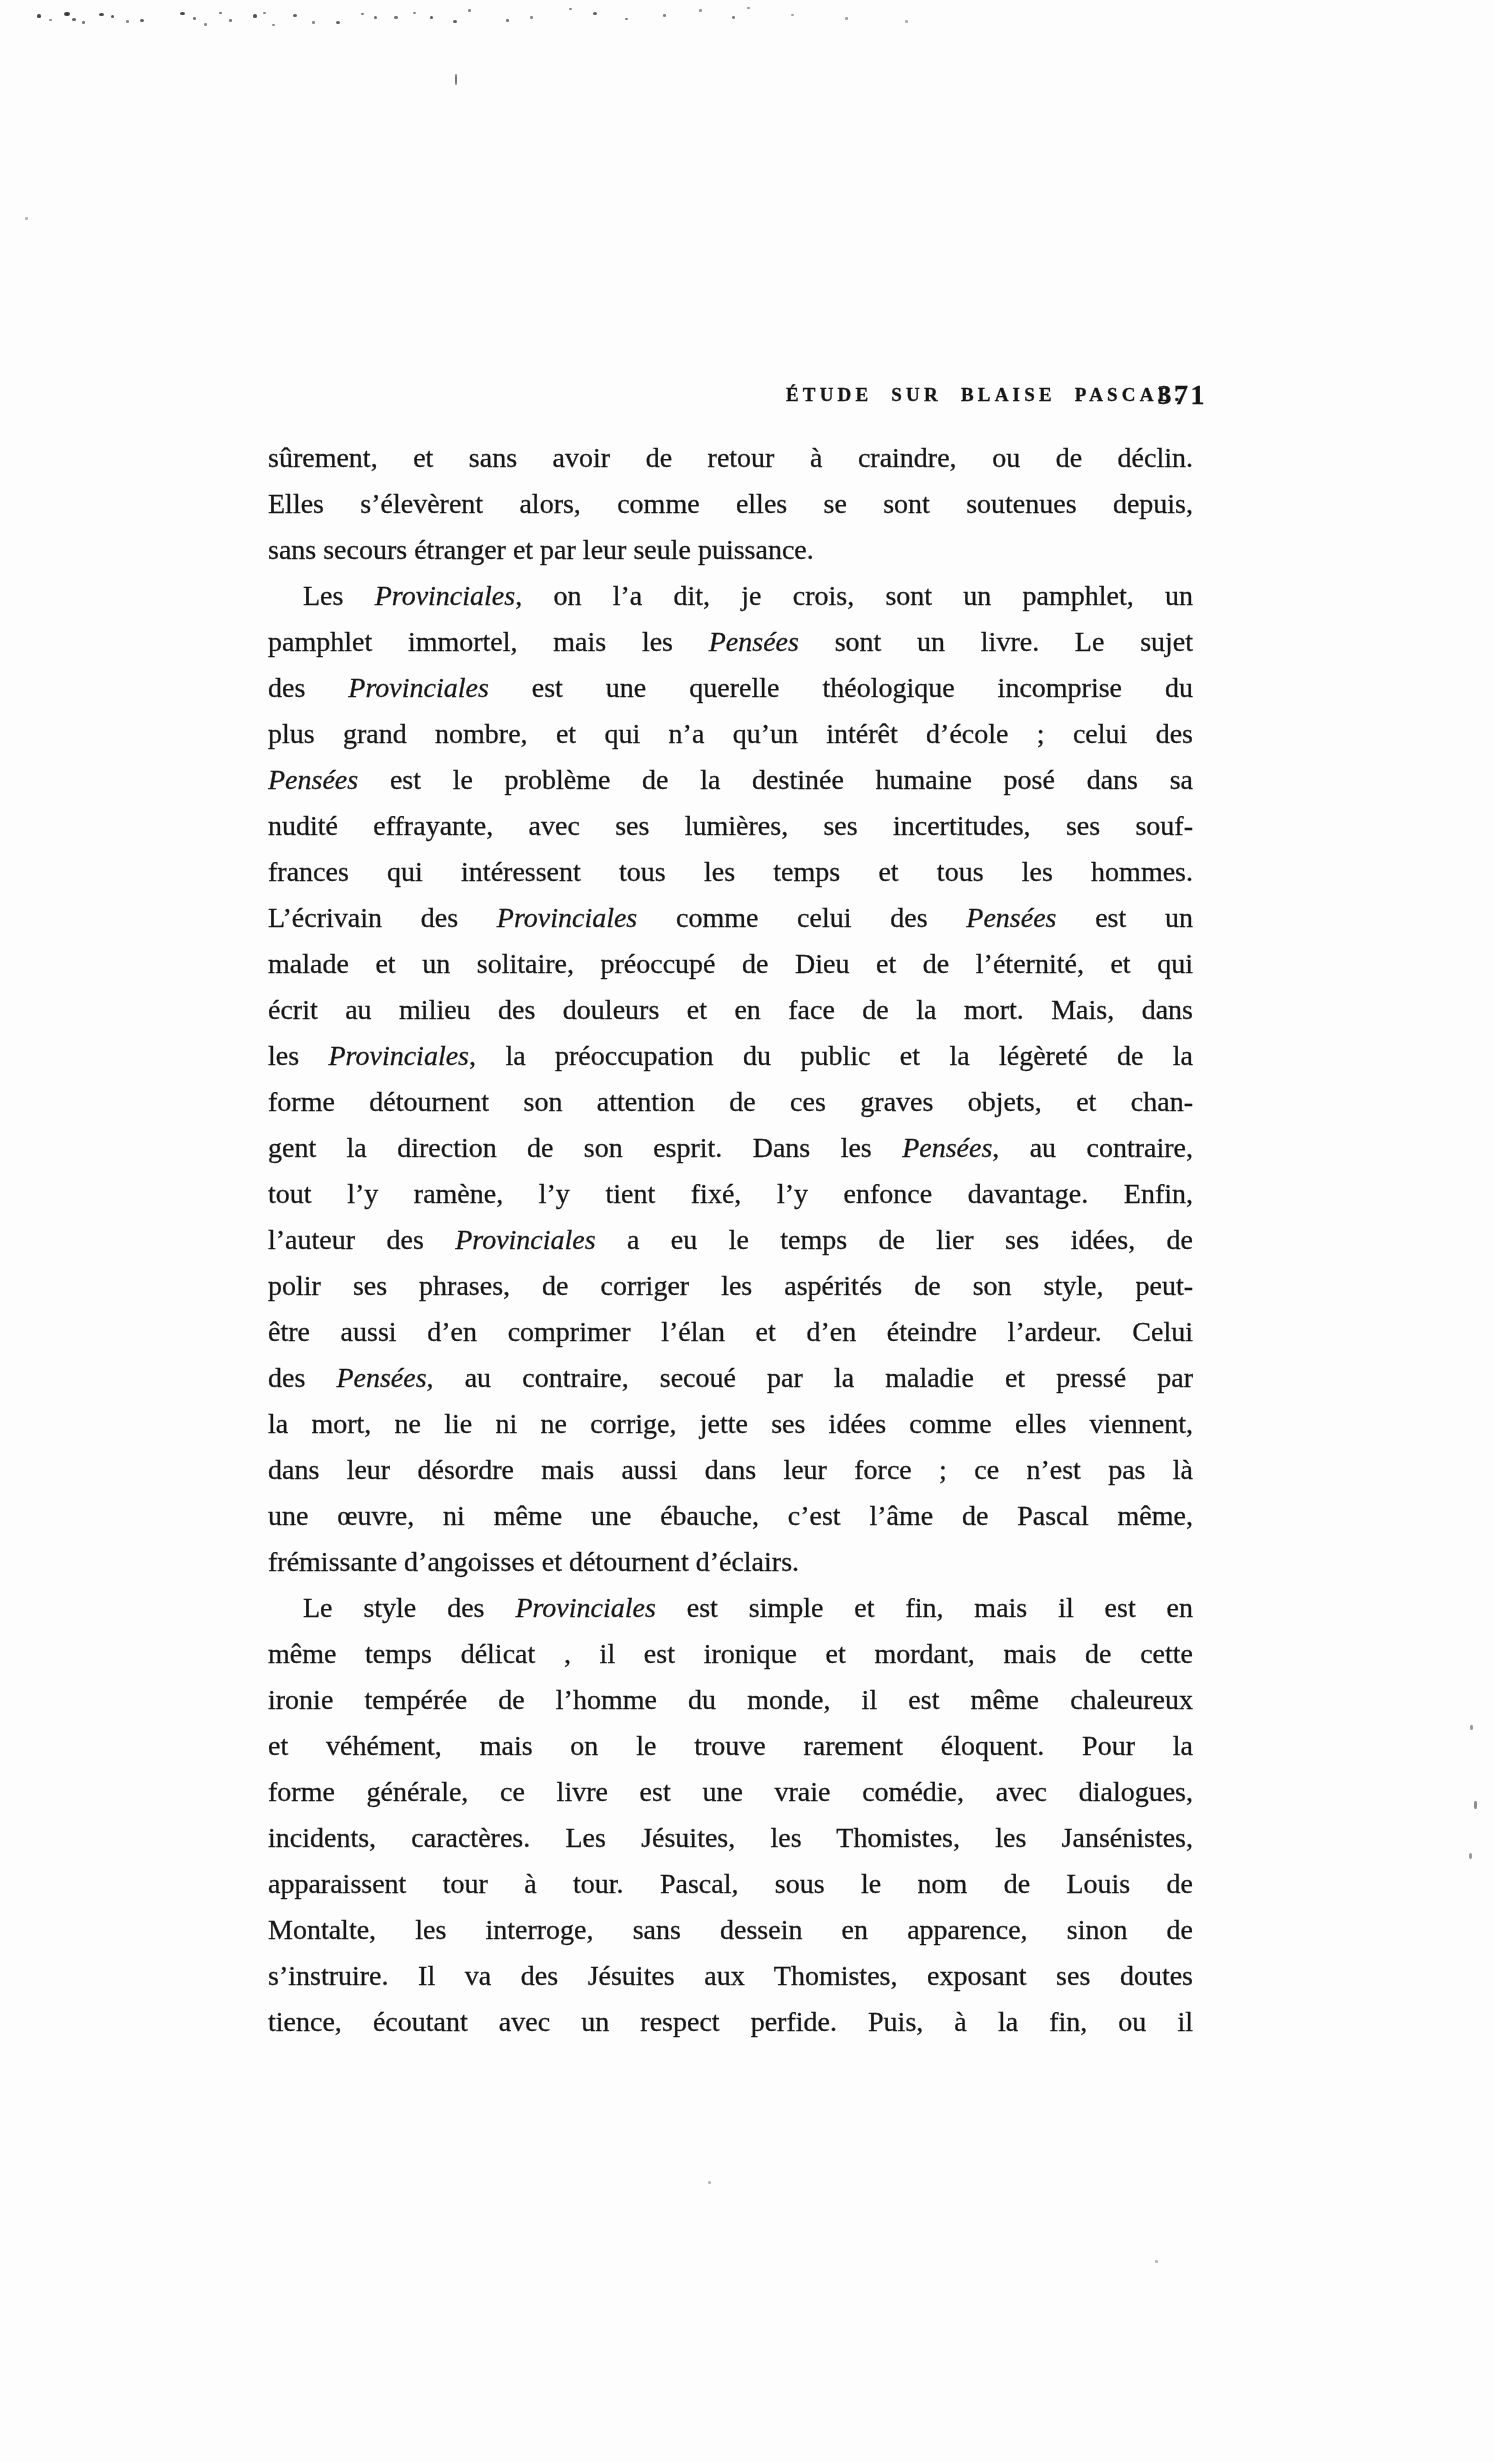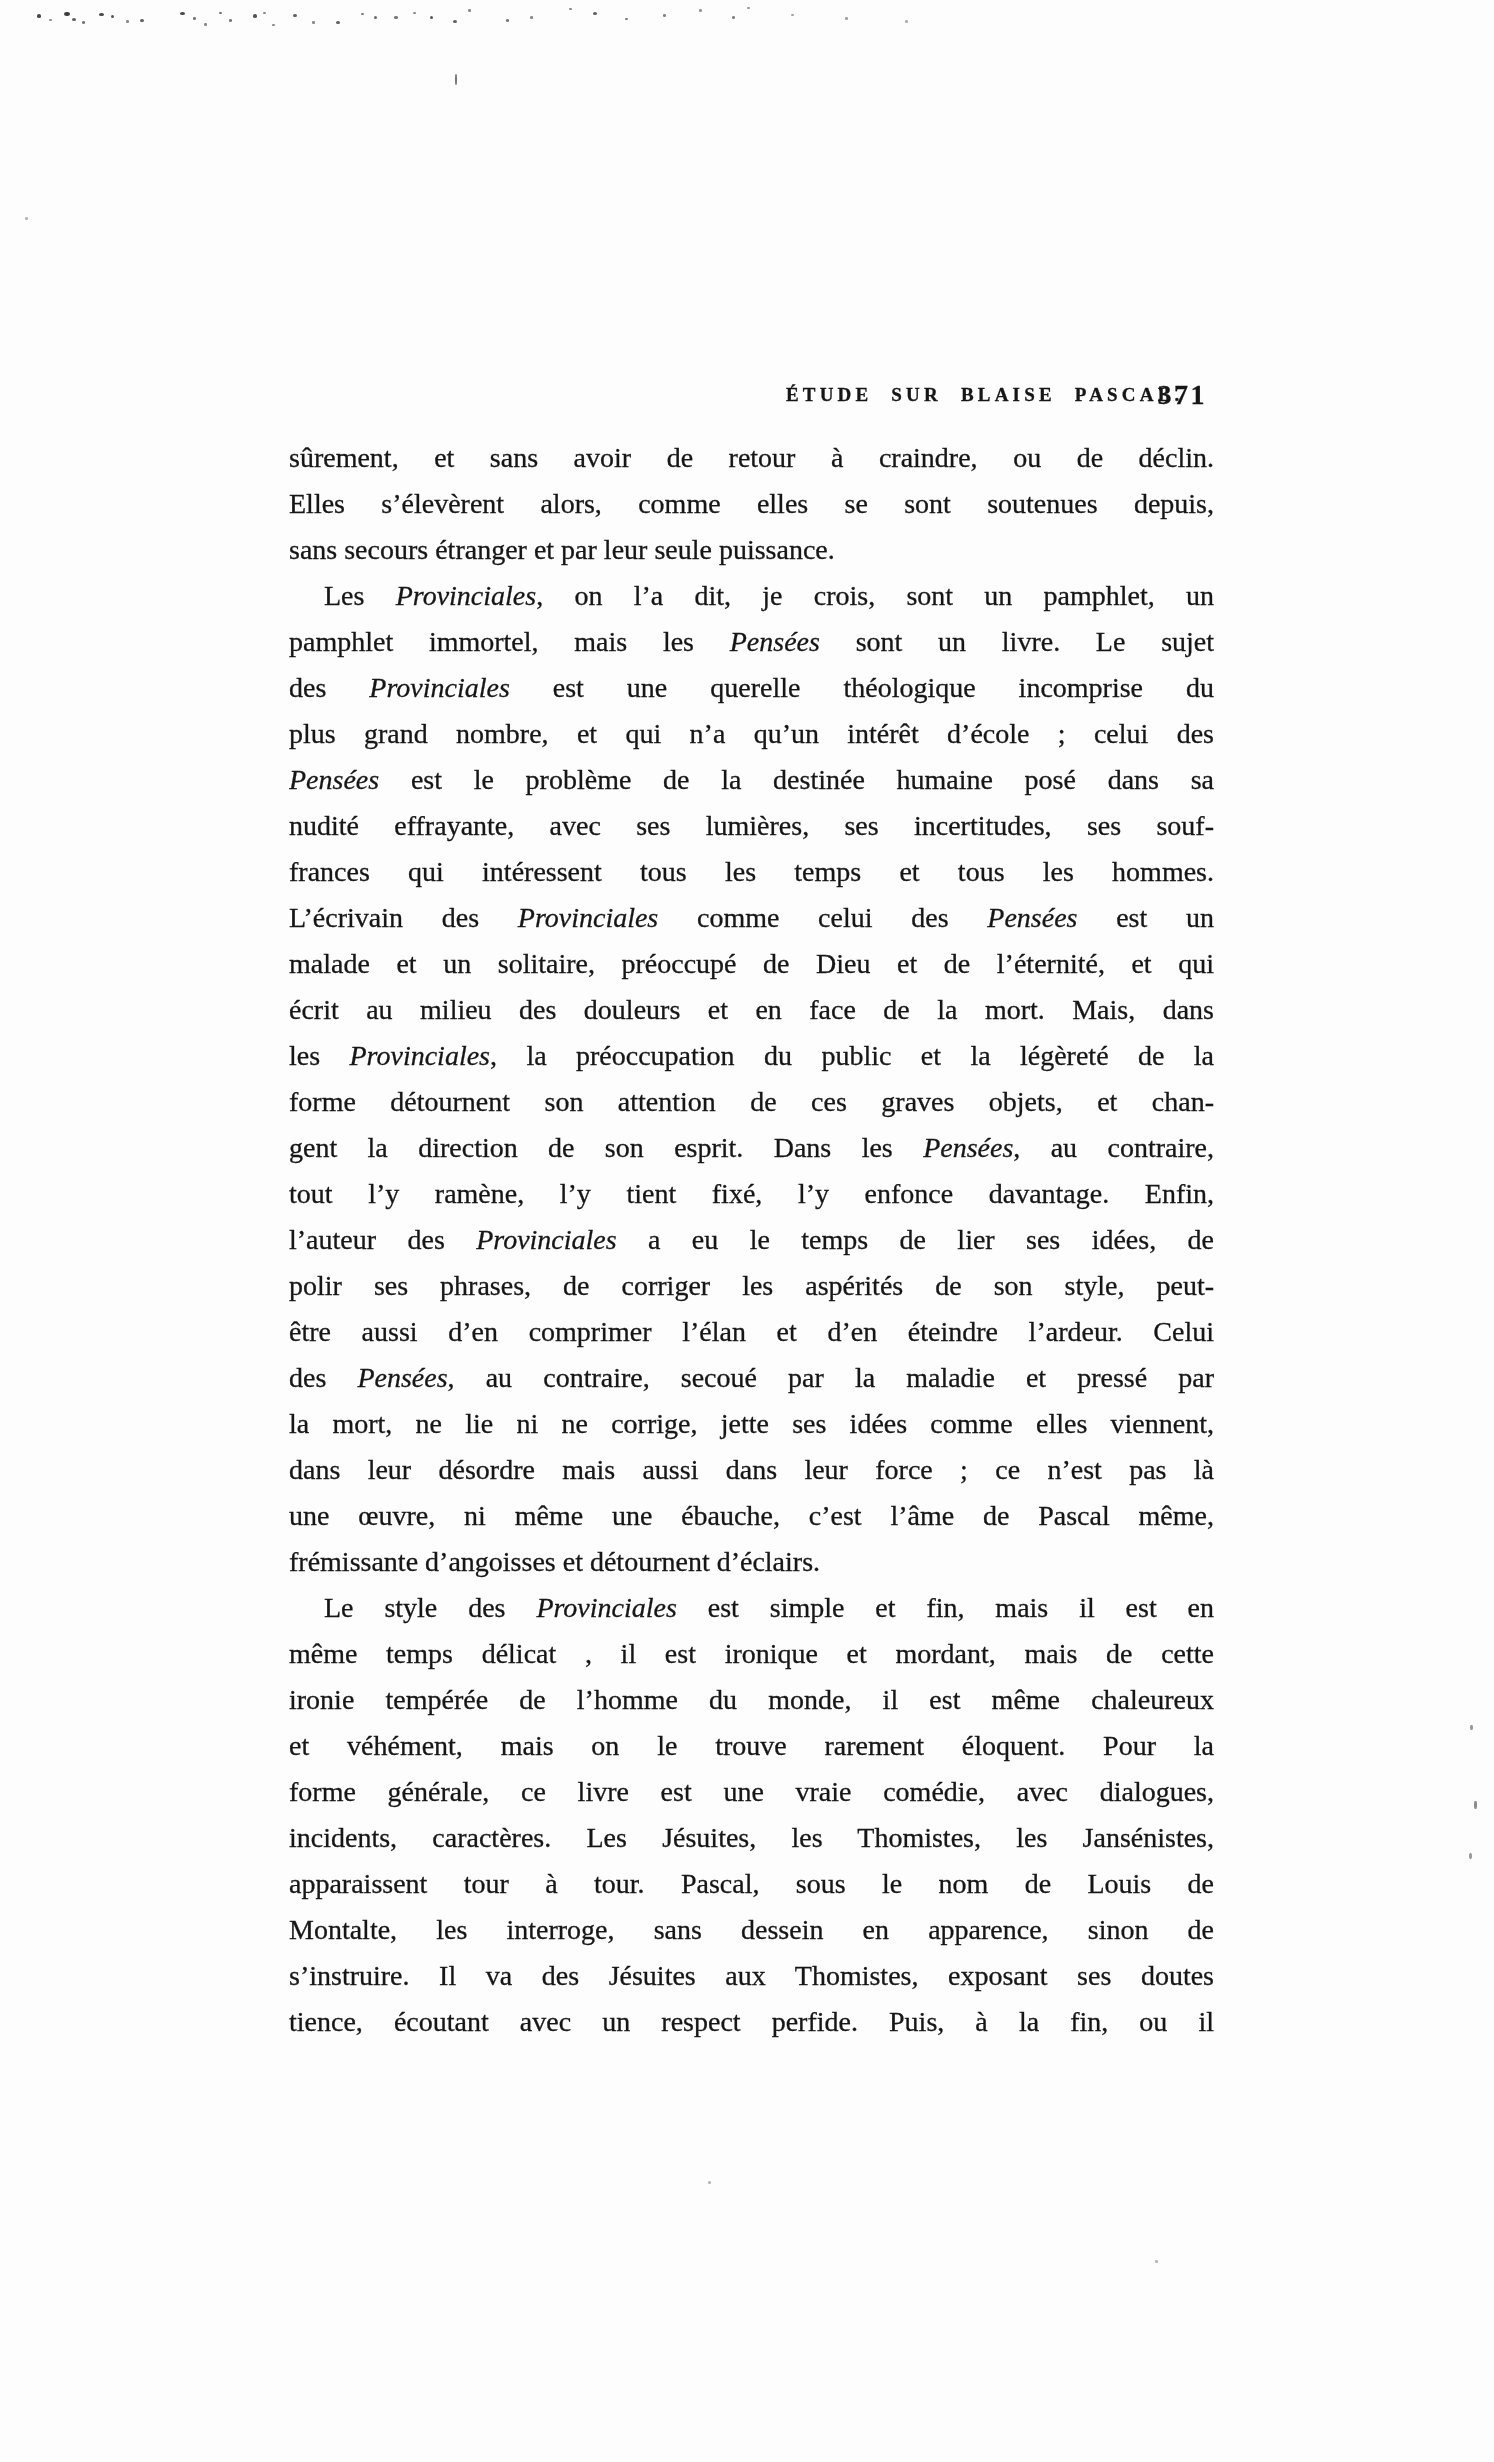--- a/index.html
+++ b/index.html
@@ -25,21 +25,21 @@
     -webkit-text-stroke:0.3px #161616;
   }
   .header .pagenum{
     position:absolute;right:0;top:0;
     font-size:28px;font-weight:700;
     letter-spacing:2.5px;line-height:44px;
     -webkit-text-stroke:0.3px #161616;
   }
   .text-block{
     position:absolute;
-    left:289px;top:435px;width:925px;
+    left:268px;top:435px;width:925px;
     font-size:28px;
     -webkit-text-stroke:0.3px #1a1a1a;
   }
   .line{
     height:46px;line-height:46px;
     overflow:hidden;
     text-align:justify;
     white-space:normal;
   }
   .line.j::after{

